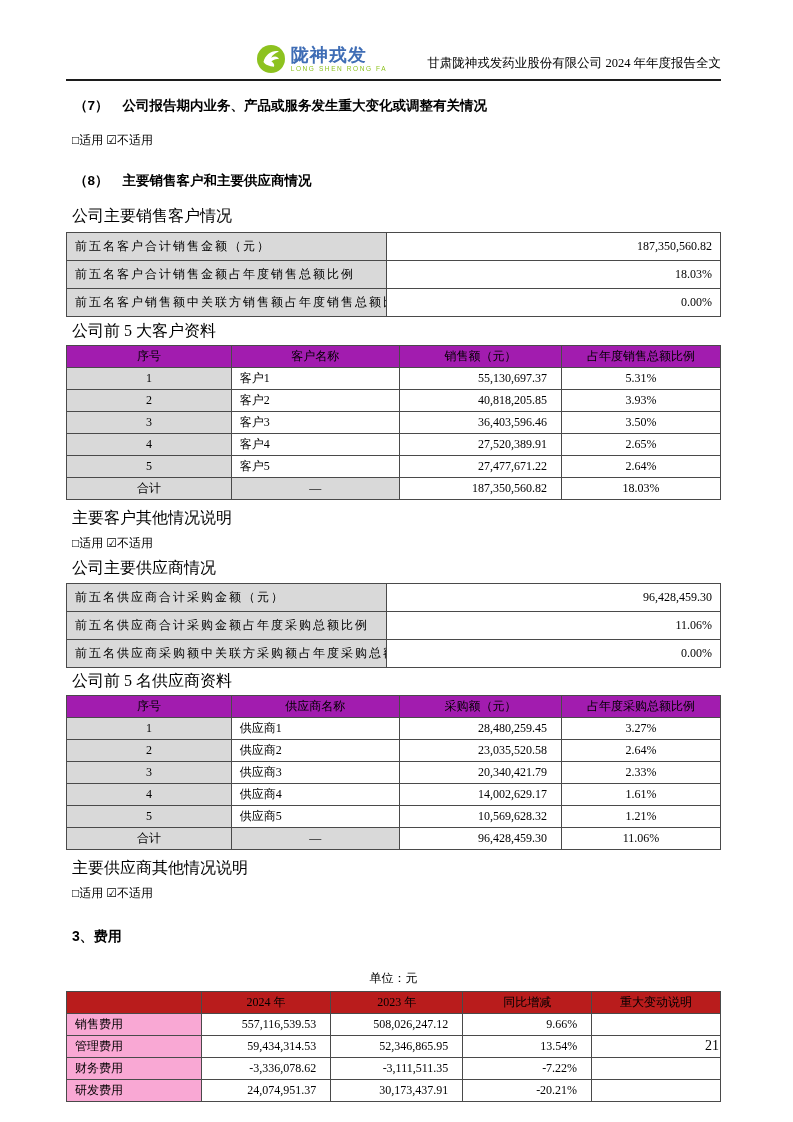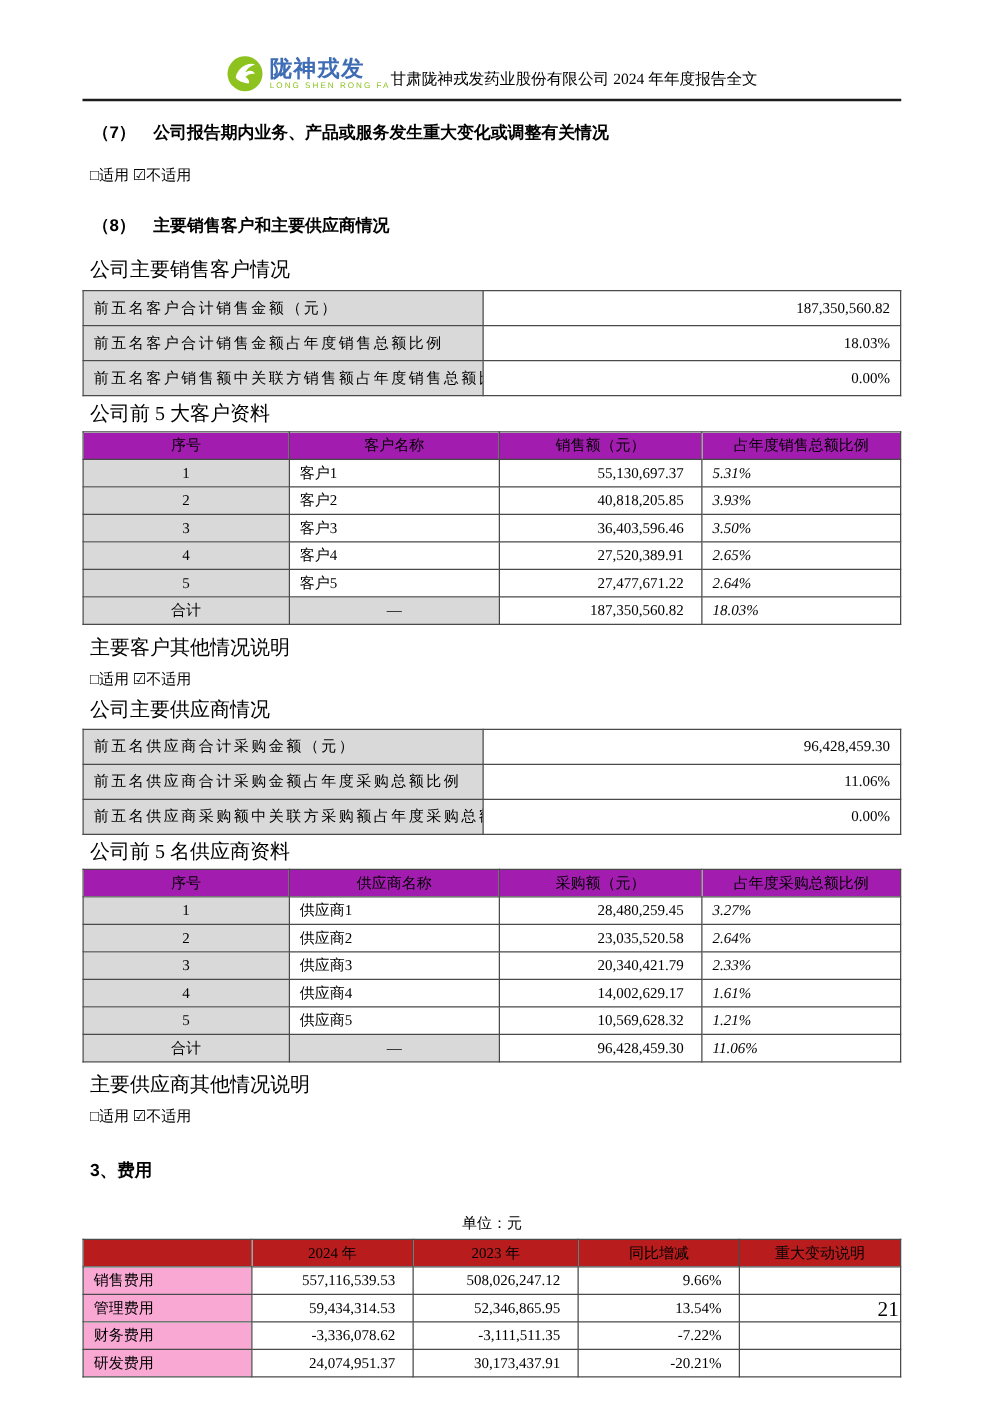--- a/index.html
+++ b/index.html
@@ -5,21 +5,21 @@
   * { margin:0; padding:0; box-sizing:border-box; }
   html,body { background:#ffffff; }
   body {
     width:793px; height:1122px;
     font-family:"Liberation Serif","DejaVu Serif",serif;
     color:#000; position:relative; overflow:hidden;
   }
   .page { position:relative; width:793px; height:1122px; padding:44px 72px 0 66px; }
 
   
-  .hdr { display:flex; justify-content:center; align-items:flex-end; }
+  .hdr { display:flex; justify-content:flex-end; align-items:flex-end;gap:40px; }
   .logo { display:flex; align-items:center; gap:5px; }
   .logo-txt { display:flex; flex-direction:column; line-height:1; }
   .logo-cn { font-family:"Liberation Sans","DejaVu Sans",sans-serif; font-weight:bold;
              font-size:18px; color:#3f6db5; letter-spacing:1px; }
   .logo-en { font-family:"Liberation Sans","DejaVu Sans",sans-serif; font-size:6.5px;
              color:#8dc21f; letter-spacing:1.6px; margin-top:2px; }
   .hdr-title { font-size:12.5px; padding-bottom:2px; }
   .hdr-rule { border:none; border-top:2.5px solid #1c1c1c; margin-top:5px; }
 
   
@@ -40,21 +40,21 @@
   .sum-tbl td { padding:5px 8px; height:26px; }
   .sum-tbl .lbl { background:#d9d9d9; text-align:left; letter-spacing:2px; width:49%; }
   .sum-tbl .val { text-align:right; }
 
   
   .det-tbl td, .det-tbl th { padding:2px 8px; height:21px; }
   .det-tbl th { background:#a21caf; text-align:center; }
   .det-tbl .c-idx { background:#d9d9d9; text-align:center; }
   .det-tbl .c-name { text-align:left; }
   .det-tbl .c-amt { text-align:right; padding-right:14px; }
-  .det-tbl .c-pct { text-align:left; padding-right:8px;font-style:italic; }
+  .det-tbl .c-pct { text-align:center; padding-right:8px; }
   .det-tbl .t-dash { background:#d9d9d9; text-align:center; }
   .det-tbl col.w1 { width:25.2%; } .det-tbl col.w2 { width:25.7%; }
   .det-tbl col.w3 { width:24.8%; } .det-tbl col.w4 { width:24.3%; }
 
   
   .fee-h { font-family:"Liberation Sans","DejaVu Sans",sans-serif; font-weight:bold;
            font-size:14px; margin-top:26px; margin-left:6px; }
   .unit { font-size:12px; text-align:center; margin-top:24px; }
   .exp-tbl { margin-top:4px; }
   .exp-tbl td, .exp-tbl th { padding:2px 8px; height:21px; }
@@ -63,21 +63,21 @@
   .exp-tbl .e-num { text-align:right; padding-right:14px; }
   .exp-tbl col.f1 { width:20.6%; } .exp-tbl col.f2 { width:19.8%; }
   .exp-tbl col.f3 { width:20.2%; } .exp-tbl col.f4 { width:19.7%; }
   .exp-tbl col.f5 { width:19.7%; }
 
   
   .mt16 { margin-top:16px; } .mt17 { margin-top:17px; } .mt8 { margin-top:8px; }
   .mt6 { margin-top:6px; } .mt5 { margin-top:5px; } .mt4 { margin-top:4px; }
   .mt3 { margin-top:3px; }
 
-  .page-num { position:absolute; top:1038px; right:74px; font-size:17px; }
+  .page-num { position:absolute; top:1038px; right:74px; font-size:14px; }
 </style>
 </head>
 <body>
 
 <div class="page">
 
   <div class="hdr">
     <div class="logo">
       <svg width="30" height="30" viewBox="0 0 30 30">
         <circle cx="15" cy="15" r="14" fill="#8dc21f"></circle>

